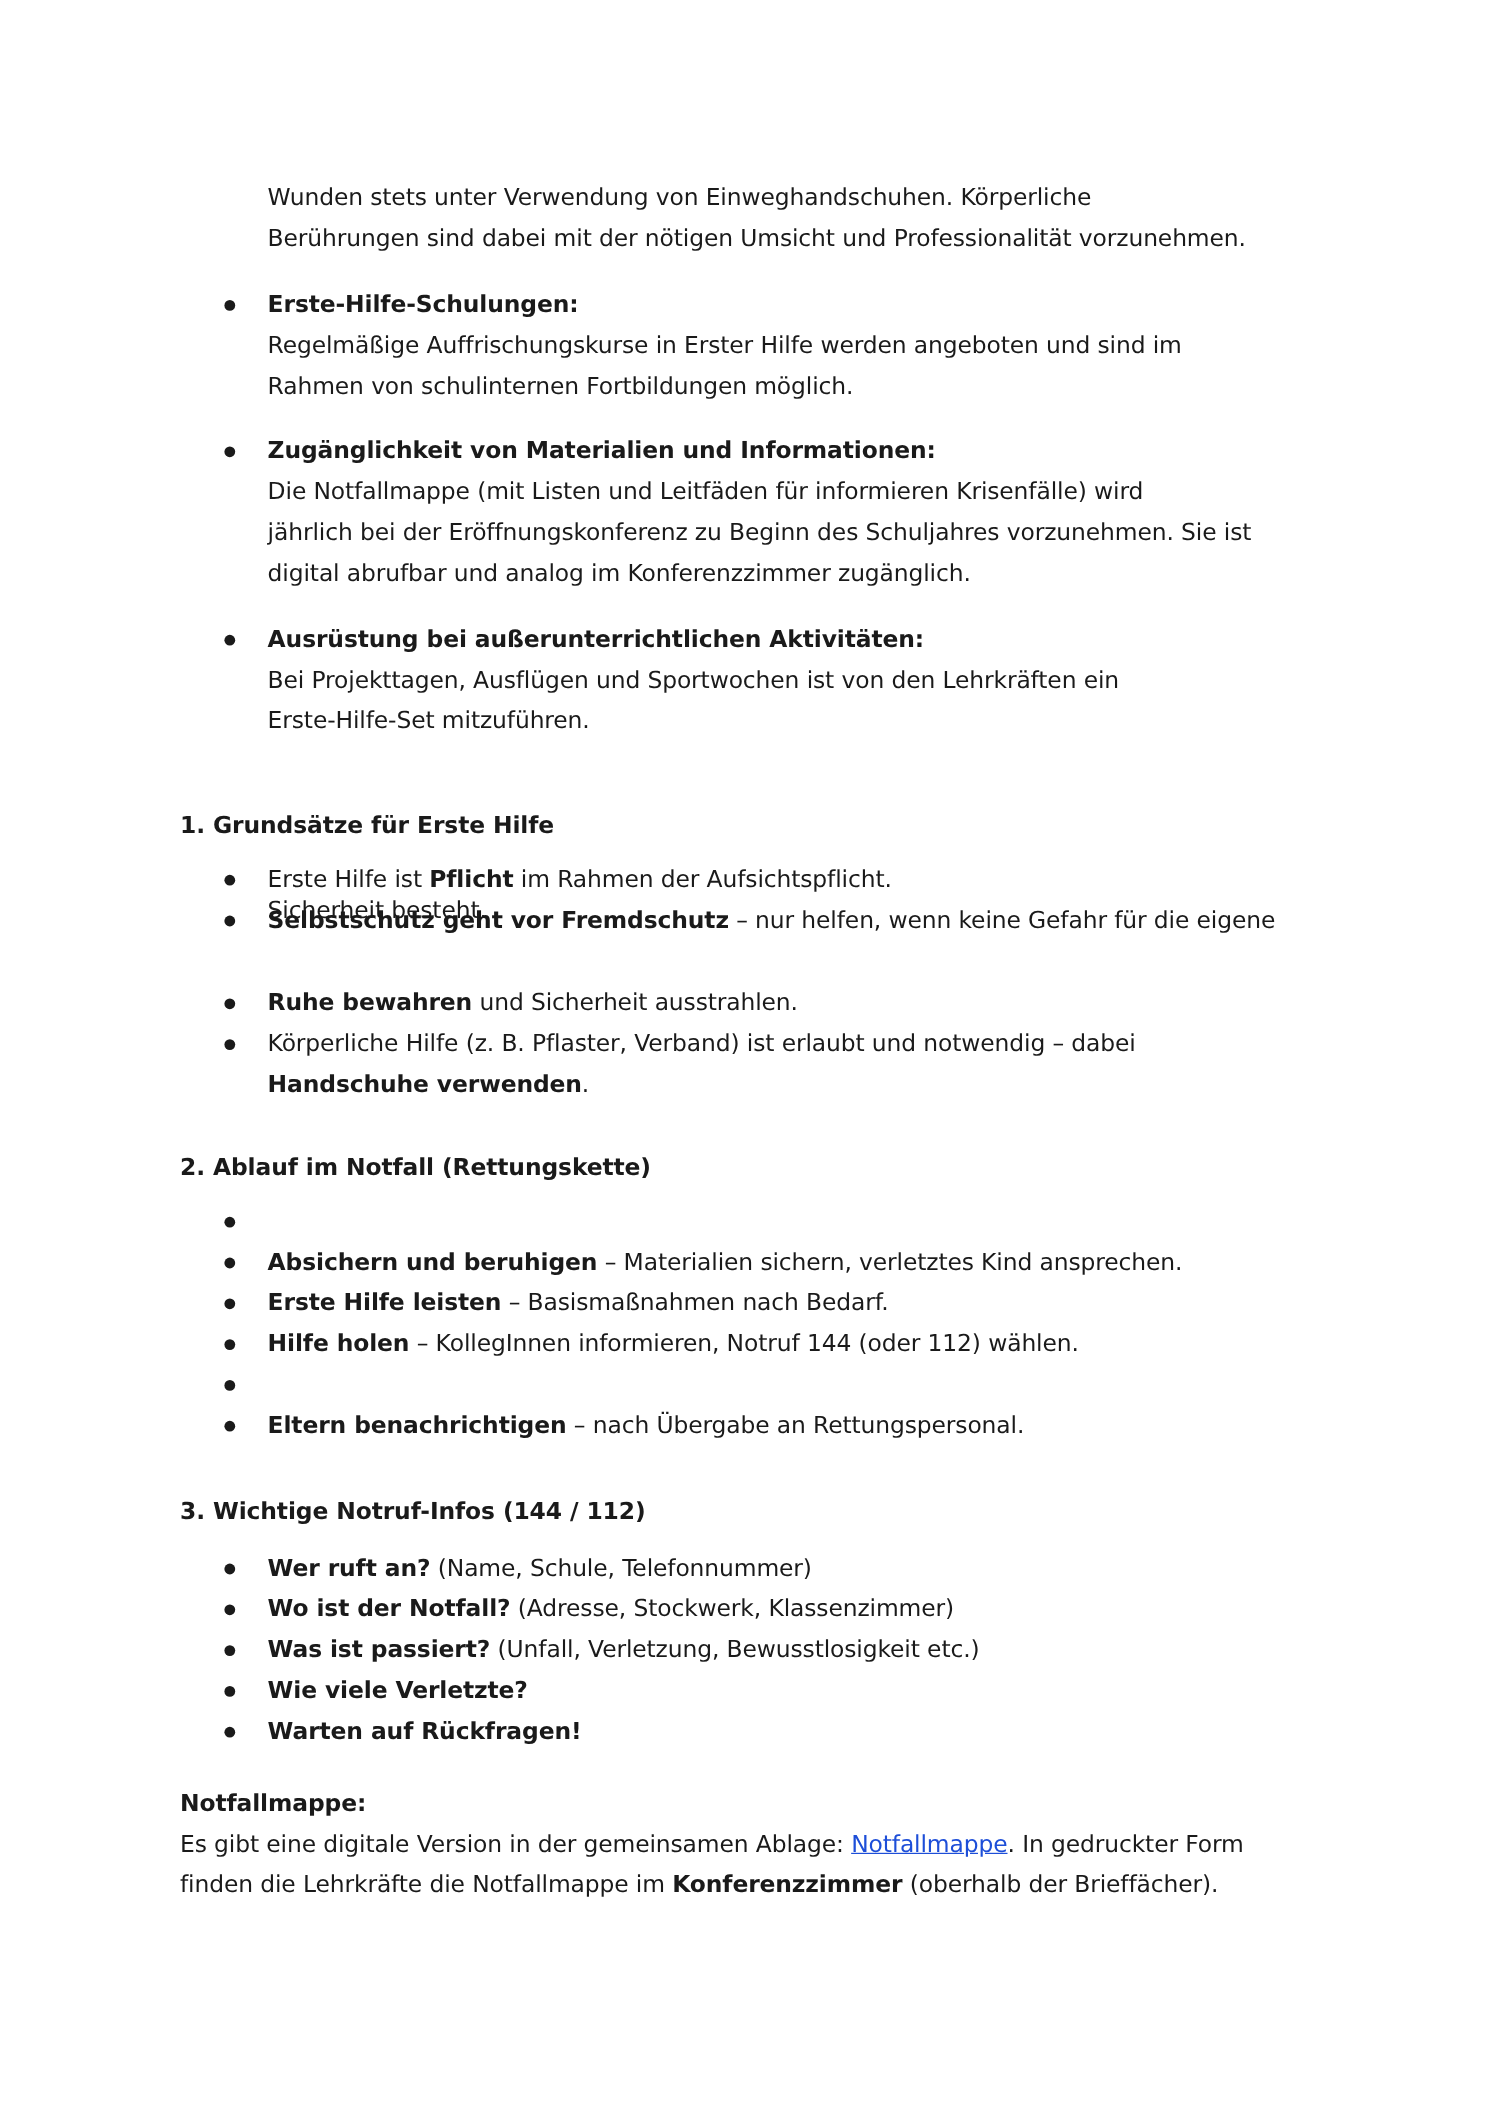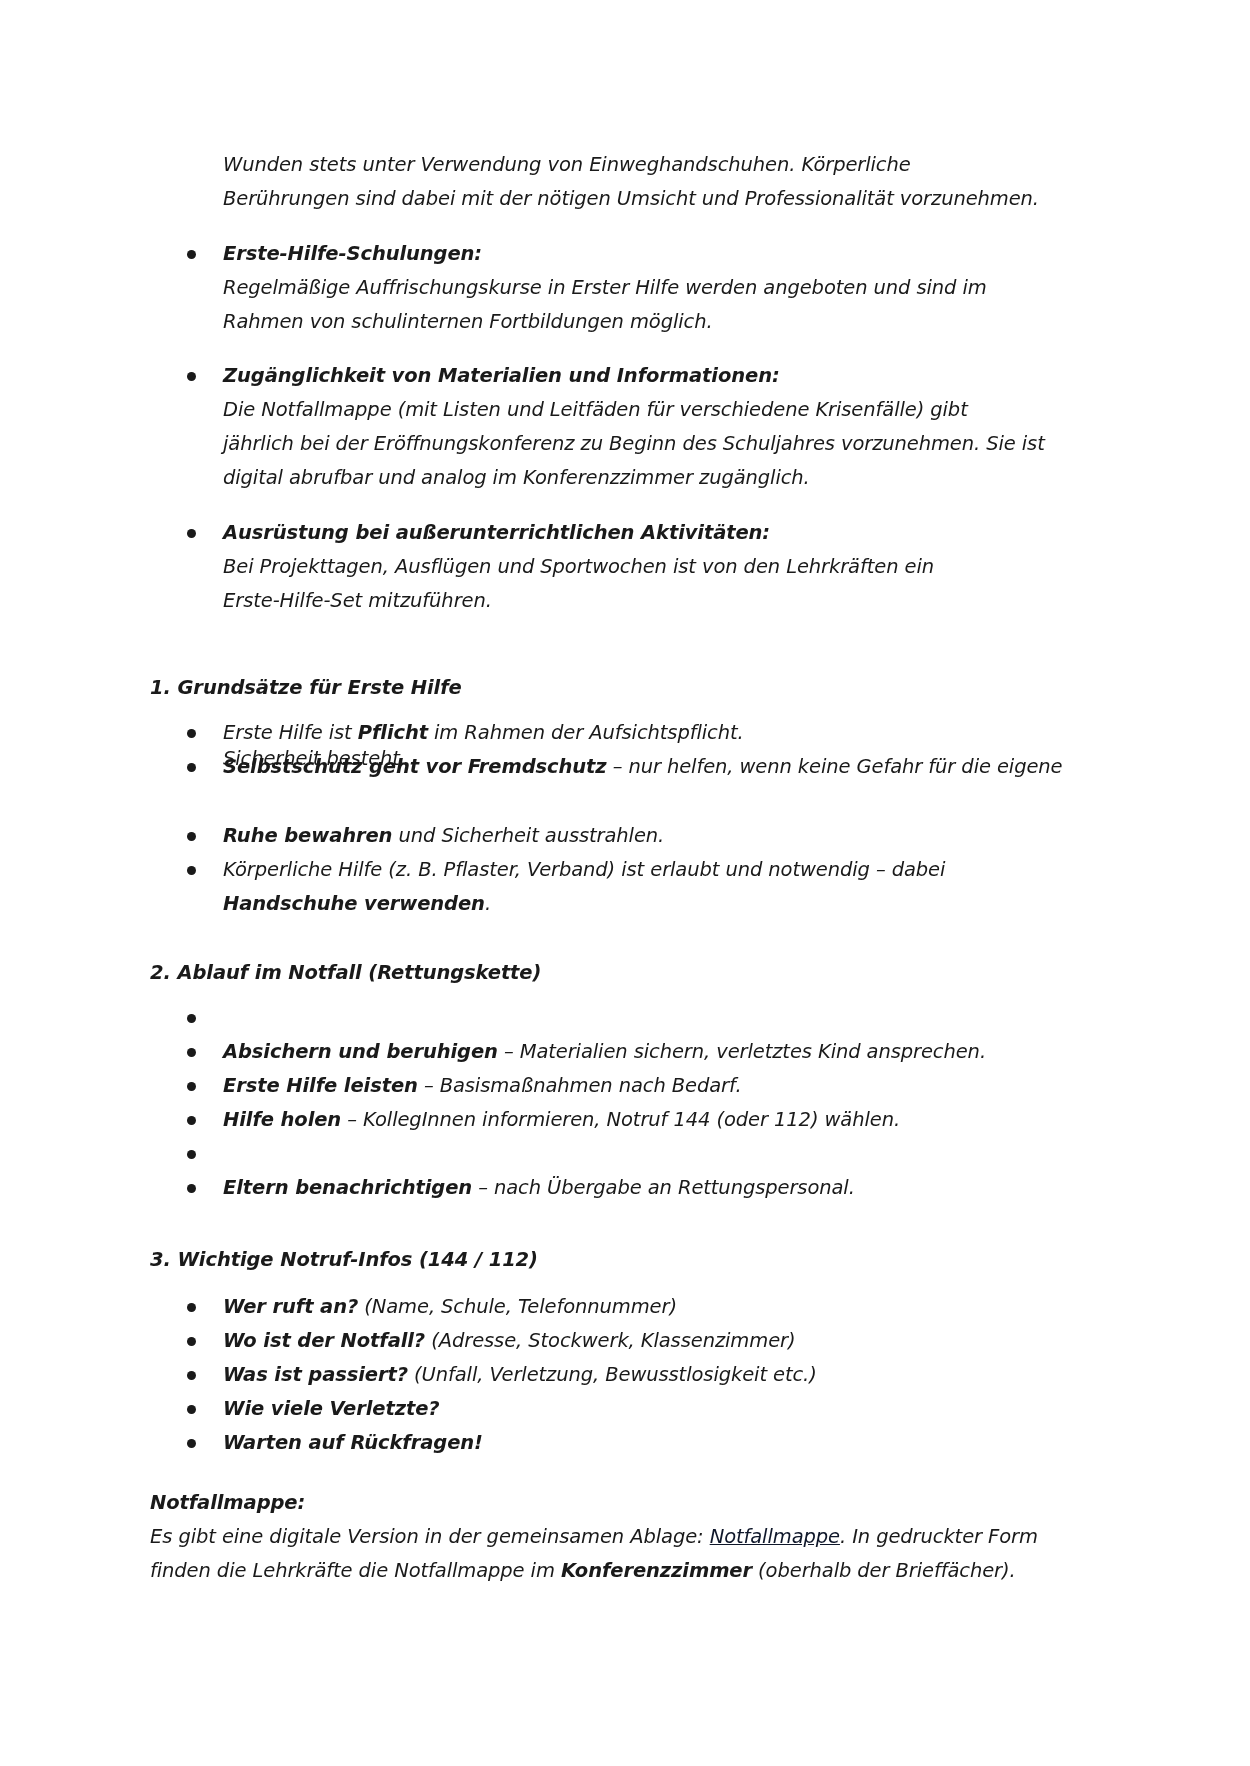--- a/index.html
+++ b/index.html
@@ -14,21 +14,20 @@
       overflow: hidden;
       font-family: "DejaVu Sans", "Liberation Sans", sans-serif;
       color: #1a1a1a;
     }
     .page {
       position: absolute;
       left: 0;
       top: 0;
       width: 1250px;
       height: 1766px;
-      font-style: italic;
     }
     .line {
       position: absolute;
       font-size: 19.5px;
       line-height: 34px;
       height: 34px;
       white-space: nowrap;
       letter-spacing: -0.1px;
     }
     .indent { left: 223px; }
@@ -37,40 +36,40 @@
     .bullet {
       position: absolute;
       left: 187px;
       width: 9px;
       height: 9px;
       border-radius: 50%;
       background: #1a1a1a;
     }
     b, .b { font-weight: bold; }
     a.link {
-      color: #0f172a;
+      color: #1d4ed8;
       text-decoration: underline;
     }
   </style>
 </head>
 <body>
 
 <div class="page">
 
   <div class="line indent" style="top:148px">Wunden stets unter Verwendung von Einweghandschuhen. Körperliche</div>
   <div class="line indent" style="top:182px">Berührungen sind dabei mit der nötigen Umsicht und Professionalität vorzunehmen.</div>
 
   <span class="bullet" style="top:250px"></span>
   <div class="line indent b" style="top:237px">Erste-Hilfe-Schulungen:</div>
   <div class="line indent" style="top:271px">Regelmäßige Auffrischungskurse in Erster Hilfe werden angeboten und sind im</div>
   <div class="line indent" style="top:305px">Rahmen von schulinternen Fortbildungen möglich.</div>
 
   <span class="bullet" style="top:372px"></span>
   <div class="line indent b" style="top:359px">Zugänglichkeit von Materialien und Informationen:</div>
-  <div class="line indent" style="top:393px">Die Notfallmappe (mit Listen und Leitfäden für verschiedene Krisenfälle) gibt</div>
+  <div class="line indent" style="top:393px">Die Notfallmappe (mit Listen und Leitfäden für informieren Krisenfälle) wird</div>
   <div class="line indent" style="top:427px">jährlich bei der Eröffnungskonferenz zu Beginn des Schuljahres vorzunehmen. Sie ist</div>
   <div class="line indent" style="top:461px">digital abrufbar und analog im Konferenzzimmer zugänglich.</div>
 
   <span class="bullet" style="top:529px"></span>
   <div class="line indent" style="top:550px">Bei Projekttagen, Ausflügen und Sportwochen ist von den Lehrkräften ein</div>
   <div class="line indent b" style="top:516px">Ausrüstung bei außerunterrichtlichen Aktivitäten:</div>
   <div class="line indent" style="top:584px">Erste-Hilfe-Set mitzuführen.</div>
 
   <div class="line heading" style="top:671px">1. Grundsätze für Erste Hilfe</div>
 

